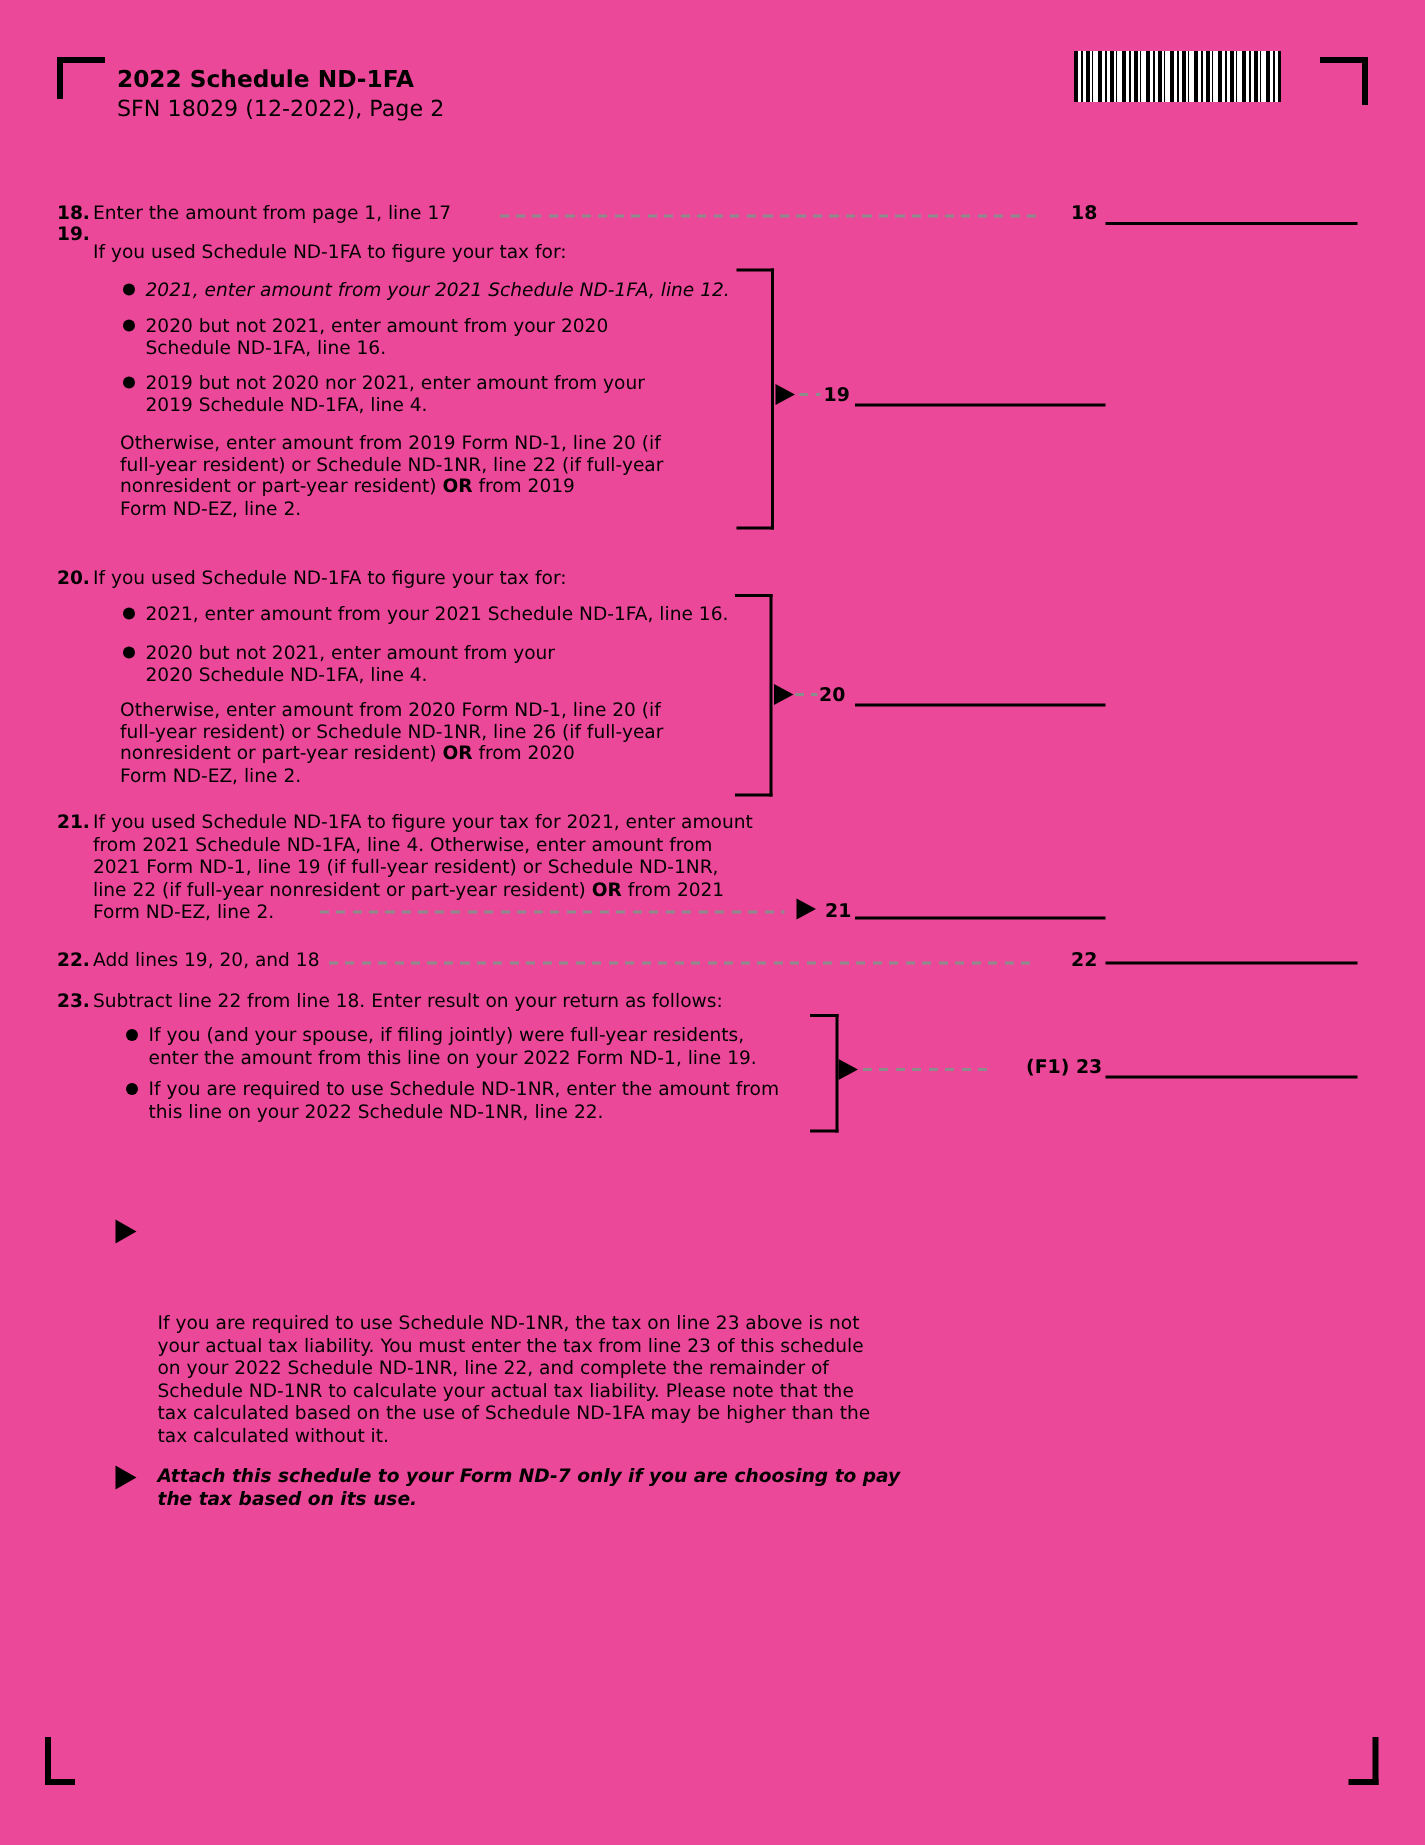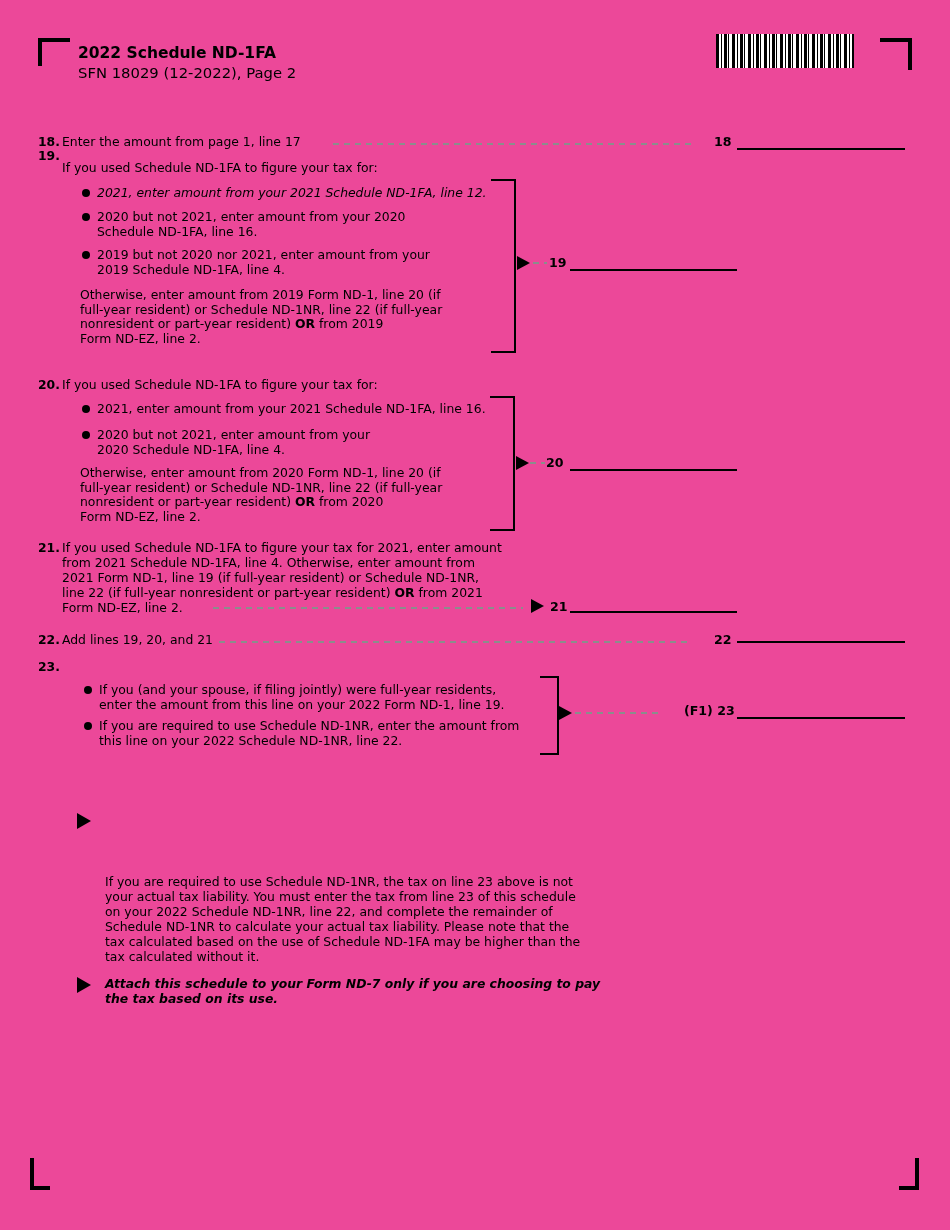--- a/index.html
+++ b/index.html
@@ -82,21 +82,21 @@
   <div class="t b nowrap" style="left:38px;top:377px;">20.</div>
   <div class="t nowrap" style="left:62px;top:377px;">If you used Schedule ND-1FA to figure your tax for:</div>
 
   <div class="dot" style="left:82px;top:405px;"></div>
   <div class="t" style="left:97px;top:401px;">2021, enter amount from your 2021 Schedule ND-1FA, line 16.</div>
   <div class="dot" style="left:82px;top:431px;"></div>
   <div class="t" style="left:97px;top:427px;">2020 but not 2021, enter amount from your
 2020 Schedule ND-1FA, line 4.</div>
 
   <div class="t para" style="left:80px;top:466px;"><span>Otherwise, enter amount from 2020 Form ND-1, line 20 (if
-full-year resident) or Schedule ND-1NR, line 22 (if full-year
+full-year resident) or Schedule ND-1NR, line 26 (if full-year
 nonresident or part-year resident) </span><span class="b">OR</span><span> from 2020
 Form ND-EZ, line 2.</span></div>
 
   <div class="bracket" style="left:490px;top:396px;width:23px;height:131px;"></div>
   <div class="arr" style="left:516px;top:456px;"></div>
   <div class="dash" style="left:530px;top:462px;width:15px;"></div>
   <div class="flabel" style="left:546px;top:455px;">20</div>
   <div class="field" style="left:570px;top:451px;width:167px;"></div>
 
   <div class="t b nowrap" style="left:38px;top:540px;">21.</div>
@@ -104,26 +104,27 @@
 from 2021 Schedule ND-1FA, line 4. Otherwise, enter amount from
 2021 Form ND-1, line 19 (if full-year resident) or Schedule ND-1NR,
 line 22 (if full-year nonresident or part-year resident) </span><span class="b">OR</span><span> from 2021
 Form ND-EZ, line 2.</span></div>
   <div class="dash" style="left:213px;top:607px;width:310px;"></div>
   <div class="arr" style="left:531px;top:599px;"></div>
   <div class="flabel" style="left:550px;top:599px;">21</div>
   <div class="field" style="left:570px;top:593px;width:167px;"></div>
 
   <div class="t b nowrap" style="left:38px;top:632px;">22.</div>
-  <div class="t nowrap" style="left:62px;top:632px;">Add lines 19, 20, and 21</div>
+  <div class="t nowrap" style="left:62px;top:632px;">Add lines 19, 20, and 18</div>
   <div class="dash" style="left:219px;top:641px;width:473px;"></div>
   <div class="flabel" style="left:714px;top:632px;">22</div>
   <div class="field" style="left:737px;top:623px;width:168px;"></div>
 
   <div class="t b nowrap" style="left:38px;top:659px;">23.</div>
+  <div class="t nowrap" style="left:62px;top:659px;">Subtract line 22 from line 18. Enter result on your return as follows:</div>
 
   <div class="dot" style="left:84px;top:686px;"></div>
   <div class="t" style="left:99px;top:682px;">If you (and your spouse, if filing jointly) were full-year residents,
 enter the amount from this line on your 2022 Form ND-1, line 19.</div>
   <div class="dot" style="left:84px;top:722px;"></div>
   <div class="t" style="left:99px;top:718px;">If you are required to use Schedule ND-1NR, enter the amount from
 this line on your 2022 Schedule ND-1NR, line 22.</div>
 
   <div class="bracket" style="left:540px;top:676px;width:17px;height:75px;"></div>
   <div class="arr" style="left:559px;top:706px;"></div>

